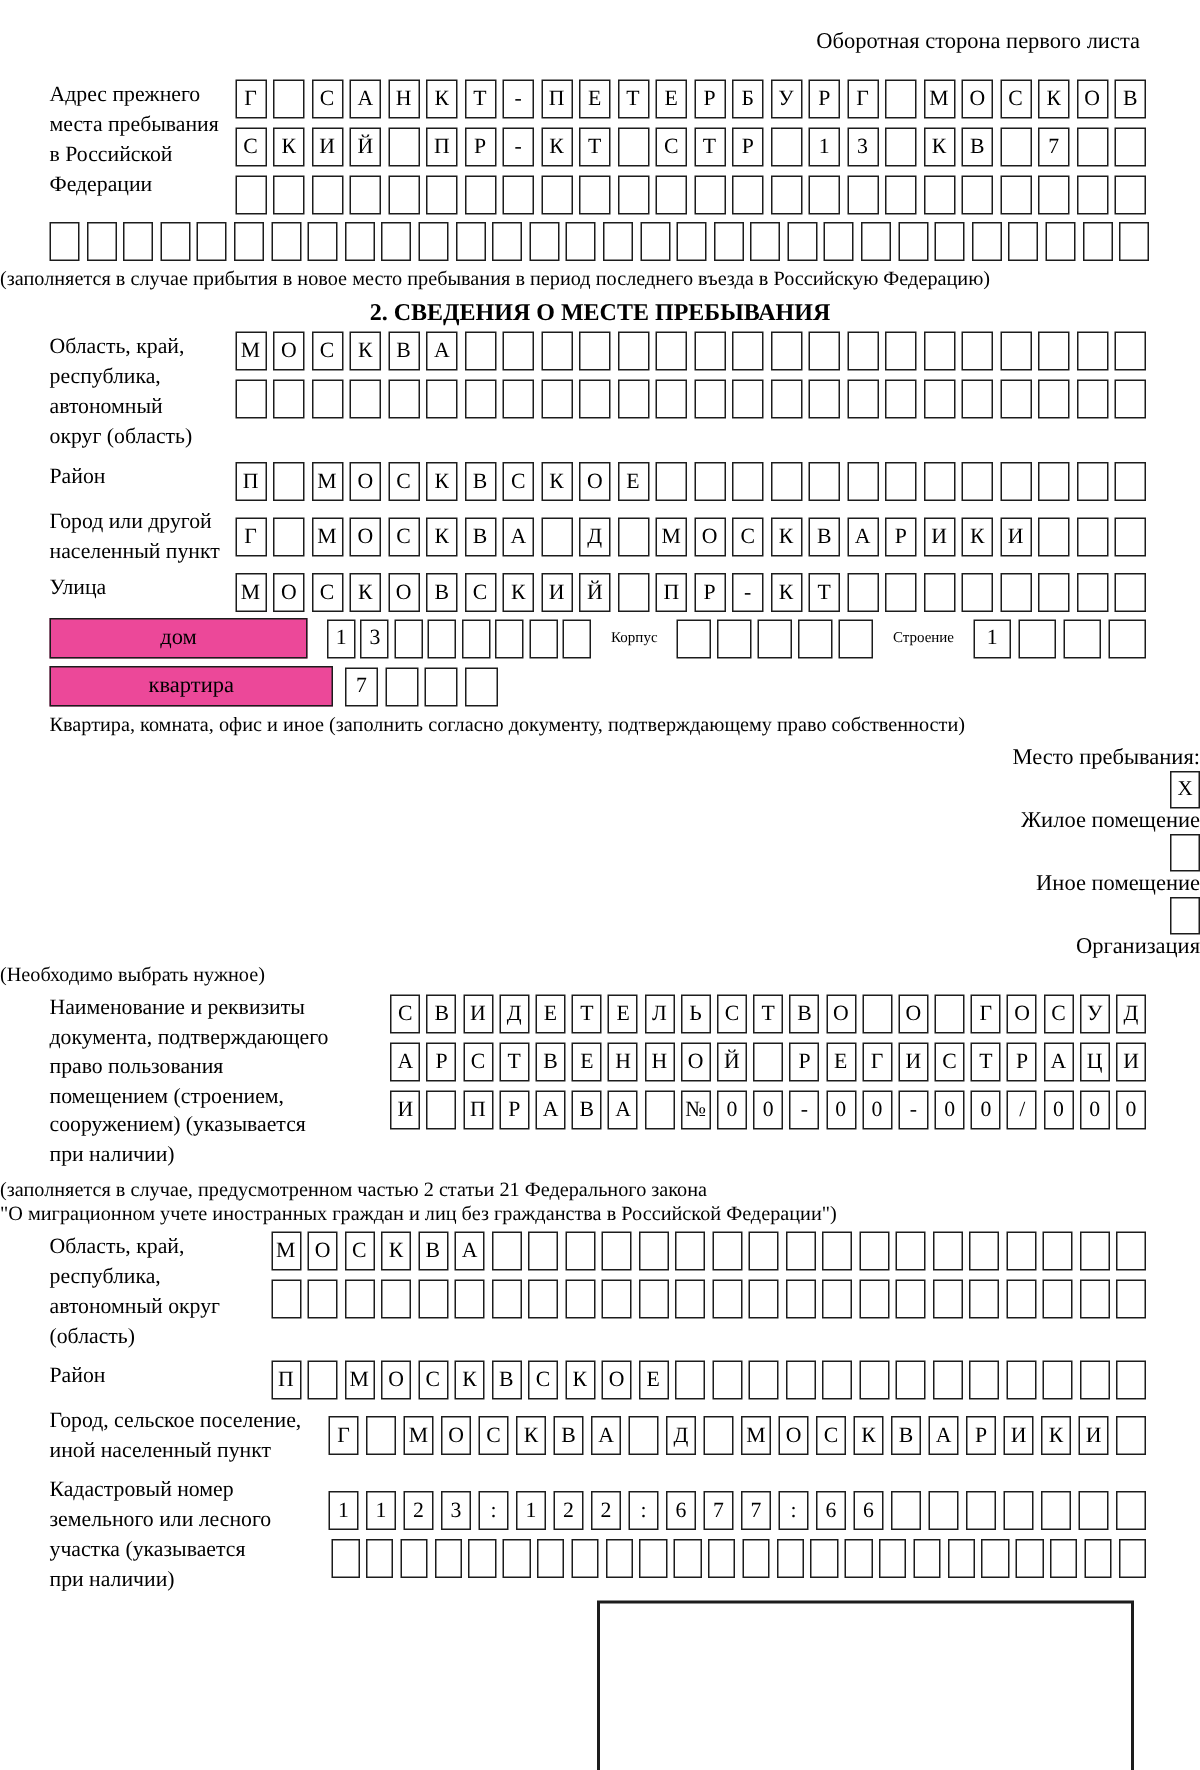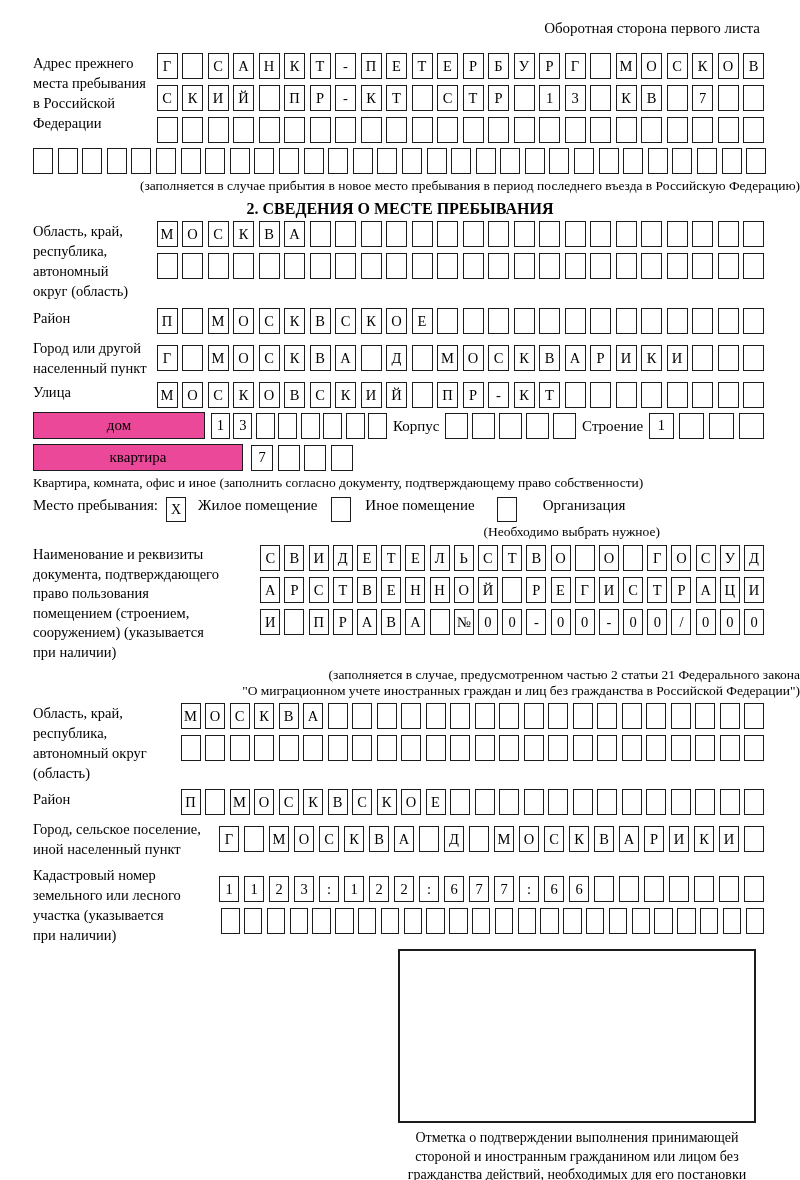--- a/index.html
+++ b/index.html
@@ -33,32 +33,32 @@
   .w8 .cell{width:19px;} .w8{column-gap:3.5px;}
   .w5 .cell{width:23px;} .w5{column-gap:4px;}
   .w4s .cell{width:25px;} .w4s{column-gap:5px;}
   .w4k .cell{width:22px;} .w4k{column-gap:4.5px;}
   
   .group{display:flex;align-items:flex-start;margin:0 36px 0 33px;}
   .group.center{align-items:center;}
   .f-label{font-size:14.5px;line-height:20px;flex:0 0 auto;}
   .rows{margin-left:auto;display:flex;flex-direction:column;row-gap:6px;align-items:flex-end;}
   .caption{font-size:13.5px;margin-left:33px;}
-  .caption-c{font-size:13.5px;text-align:right;}
+  .caption-c{font-size:13.5px;text-align:left;}
   .sec-title{font-size:16px;font-weight:bold;text-align:center;}
   .sub-title{font-size:15.5px;font-weight:bold;text-align:center;}
   .widebox{
     box-sizing:border-box;border:1.7px solid #1c1c1c;height:27px;
     display:flex;align-items:center;justify-content:center;
     font-size:15px;background:#ec4899;
   }
   .house-row{display:flex;align-items:center;justify-content:space-between;margin:4px 36px 0 33px;}
-  .house-row .f-label{font-size:15px;}
+  .house-row .f-label{font-size:10px;}
   .apt-row{display:flex;align-items:center;margin:5px 36px 0 33px;}
-  .stay-row{display:flex;align-items:flex-start;margin-left:33px;font-size:15px;}
+  .stay-row{display:flex;align-items:flex-end;margin-left:33px;font-size:15px;flex-direction:column;}
   .checkbox{
     box-sizing:border-box;width:20px;height:25px;border:1.6px solid #1c1c1c;
     display:inline-flex;align-items:center;justify-content:center;
     font-size:14px;background:#fff;
   }
   .stamp-box{
     box-sizing:border-box;
     width:358px;height:174px;
     border:2px solid #1c1c1c;
     margin:4px 44px 0 auto;background:#fff;
@@ -378,21 +378,21 @@
     <div class="f-label">Строение</div>
     <div class="cells w4s">
         <span class="cell">1</span>
         <span class="cell"></span>
         <span class="cell"></span>
         <span class="cell"></span>
       </div>
   </div>
 
   <div class="apt-row">
-    <div class="widebox" style="width:210px;">квартира</div>
+    <div class="widebox" style="width:189px;">квартира</div>
     <div class="cells w4k" style="margin-left:8px;">
         <span class="cell">7</span>
         <span class="cell"></span>
         <span class="cell"></span>
         <span class="cell"></span>
       </div>
   </div>
   <div class="caption" style="margin-top:4px;">Квартира, комната, офис и иное (заполнить согласно документу, подтверждающему право собственности)</div>
 
   <div class="stay-row" style="margin-top:6px;">

